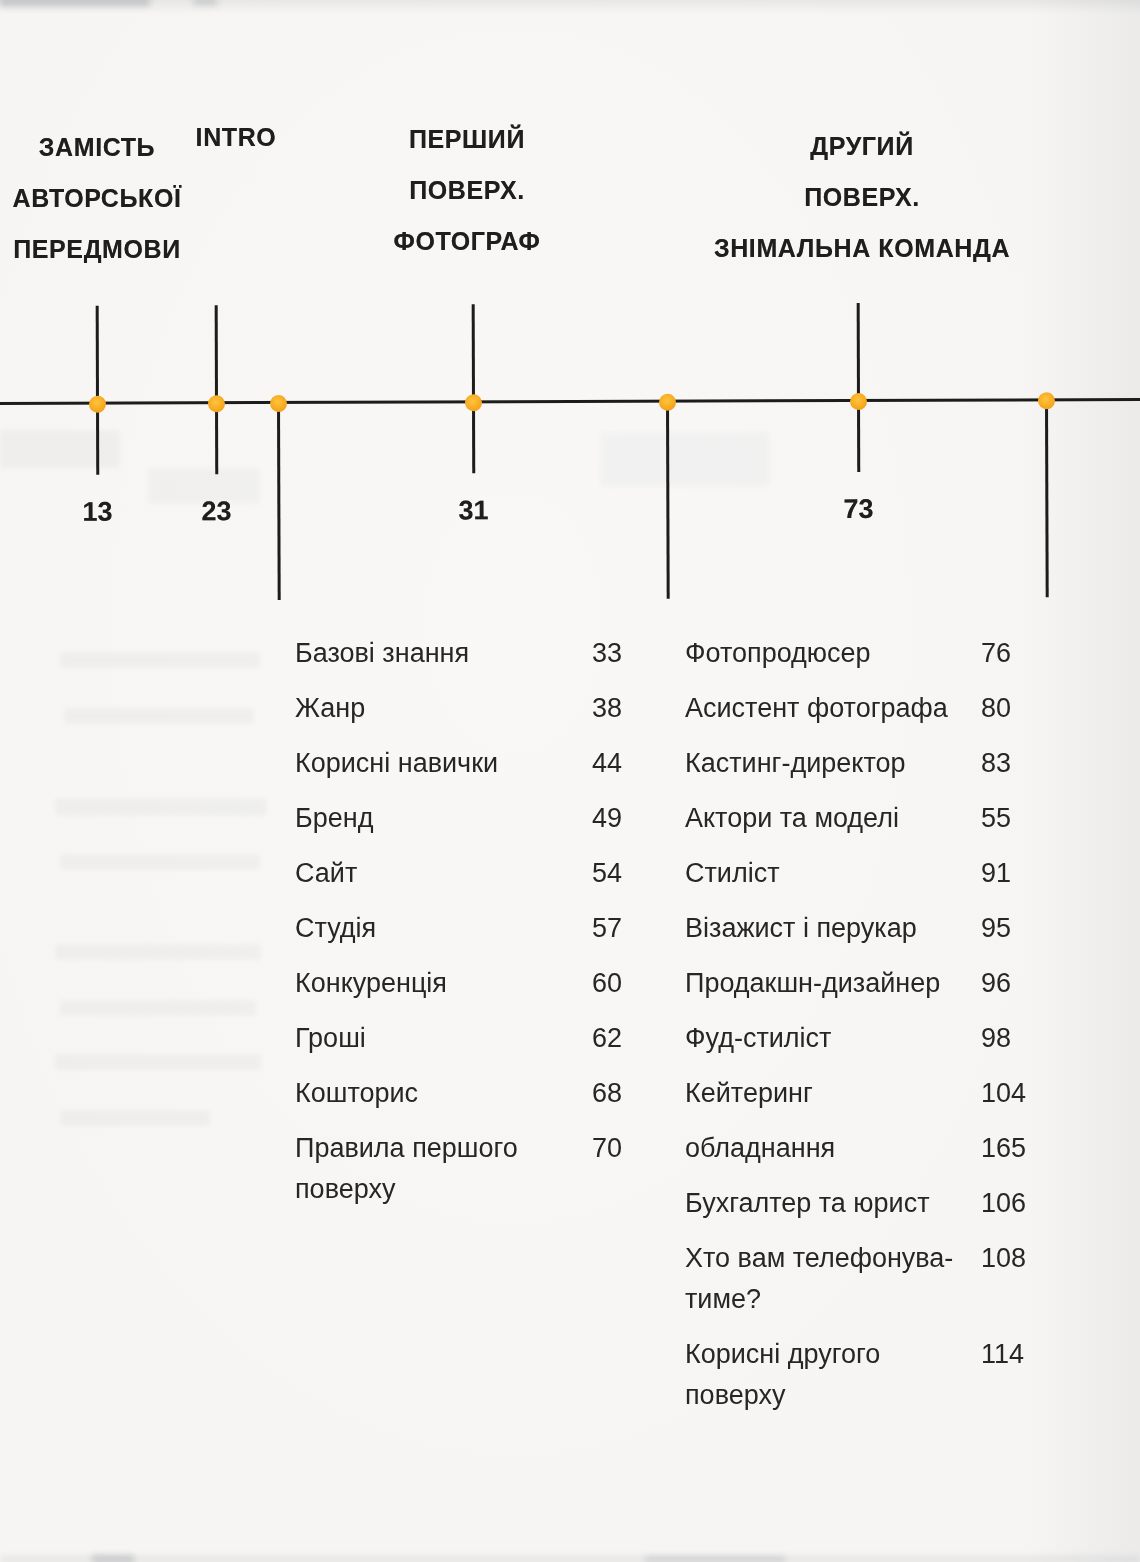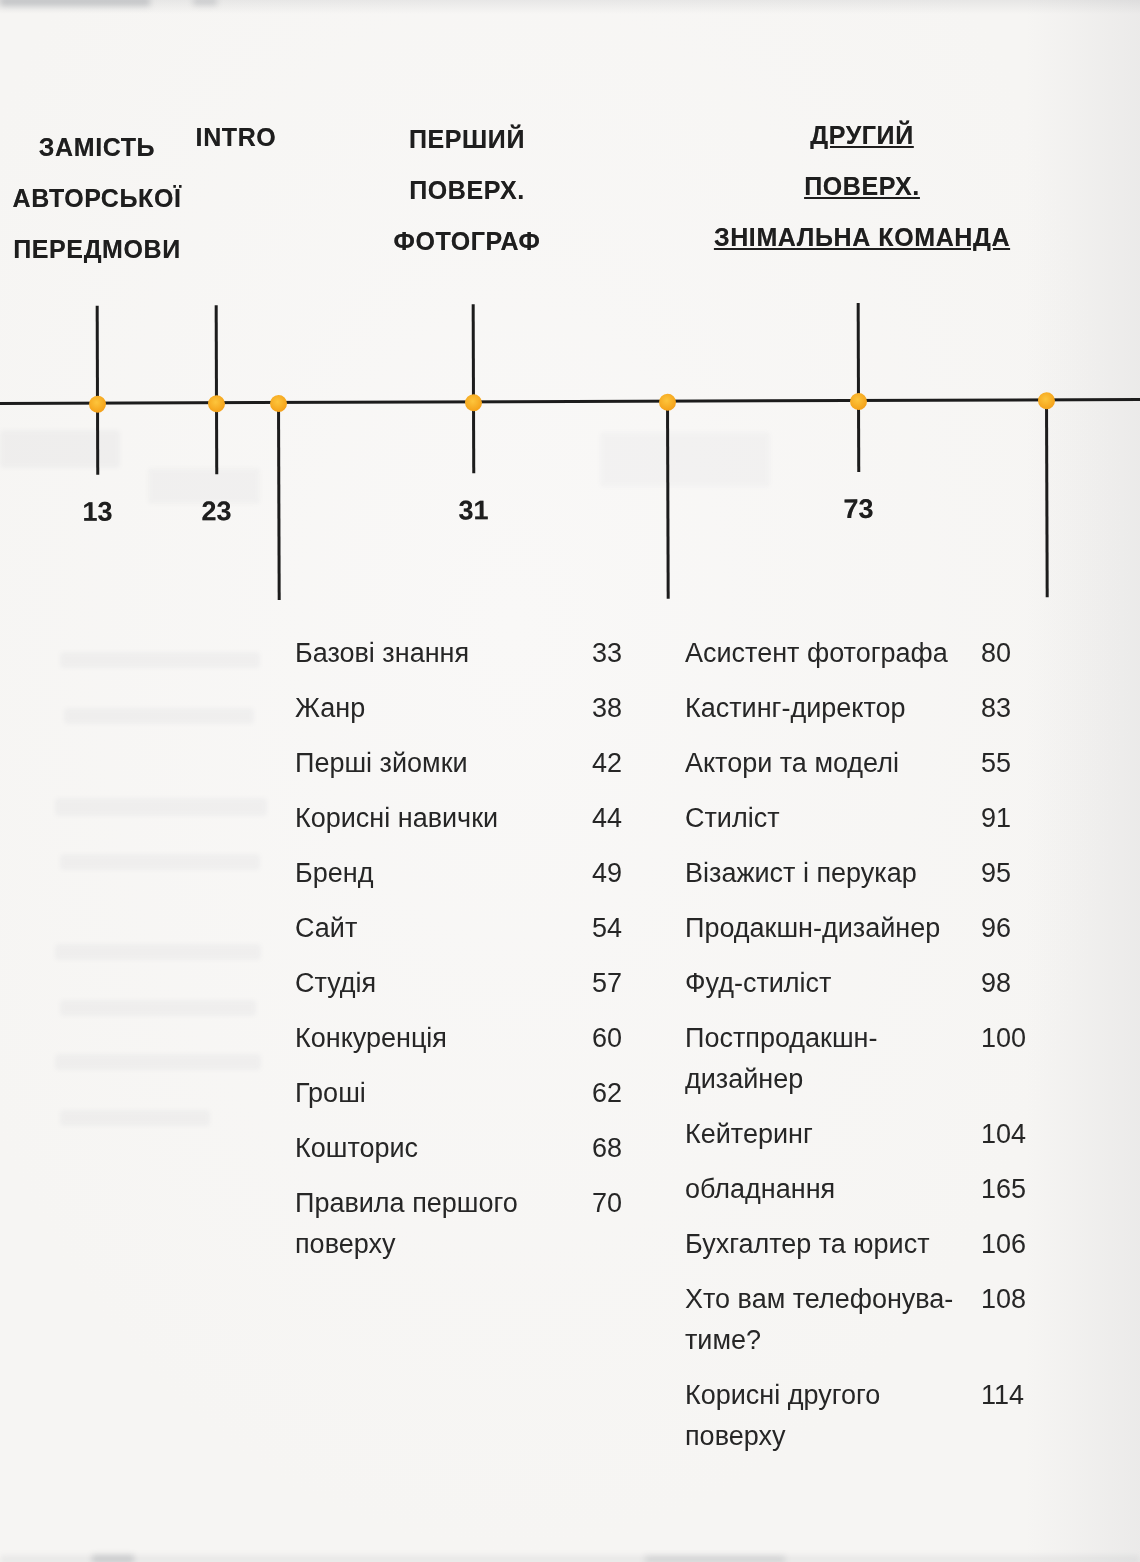--- a/index.html
+++ b/index.html
@@ -78,21 +78,21 @@
     <div>ПЕРЕДМОВИ</div>
   </div>
   <div class="heading" style="left:36px;top:112px;">
     <div>INTRO</div>
   </div>
   <div class="heading" style="left:267px;top:114px;">
     <div>ПЕРШИЙ</div>
     <div>ПОВЕРХ.</div>
     <div>ФОТОГРАФ</div>
   </div>
-  <div class="heading" style="left:662px;top:110px;text-decoration:underline;">
+  <div class="heading" style="left:662px;top:121px;">
     <div>ДРУГИЙ</div>
     <div>ПОВЕРХ.</div>
     <div>ЗНІМАЛЬНА КОМАНДА</div>
   </div>
 
   <div class="timeline">
     <div class="tl-line"></div>
 
     <div class="stop" style="left:97px;">
       <div class="v above"></div>
@@ -146,26 +146,20 @@
       <span class="p">33</span>
     </div>
     <div class="row">
       <div class="t">
           <div>Жанр</div>
         </div>
       <span class="p">38</span>
     </div>
     <div class="row">
       <div class="t">
-          <div>Перші зйомки</div>
-        </div>
-      <span class="p">42</span>
-    </div>
-    <div class="row">
-      <div class="t">
           <div>Корисні навички</div>
         </div>
       <span class="p">44</span>
     </div>
     <div class="row">
       <div class="t">
           <div>Бренд</div>
         </div>
       <span class="p">49</span>
     </div>
@@ -204,20 +198,26 @@
         <div>Правила першого</div>
         <div>поверху</div>
       </div>
       <span class="p">70</span>
     </div>
   </div>
 
   <div class="toc right" style="left:685px;top:633px;width:345px;">
     <div class="row">
       <div class="t">
+          <div>Фотопродюсер</div>
+        </div>
+      <span class="p">76</span>
+    </div>
+    <div class="row">
+      <div class="t">
           <div>Асистент фотографа</div>
         </div>
       <span class="p">80</span>
     </div>
     <div class="row">
       <div class="t">
           <div>Кастинг-директор</div>
         </div>
       <span class="p">83</span>
     </div>
@@ -243,27 +243,20 @@
       <div class="t">
           <div>Продакшн-дизайнер</div>
         </div>
       <span class="p">96</span>
     </div>
     <div class="row">
       <div class="t">
           <div>Фуд-стиліст</div>
         </div>
       <span class="p">98</span>
-    </div>
-    <div class="row">
-      <div class="t">
-        <div>Постпродакшн-</div>
-        <div>дизайнер</div>
-      </div>
-      <span class="p">100</span>
     </div>
     <div class="row">
       <div class="t">
           <div>Кейтеринг</div>
         </div>
       <span class="p">104</span>
     </div>
     <div class="row">
       <div class="t">
         <div>обладнання</div>

